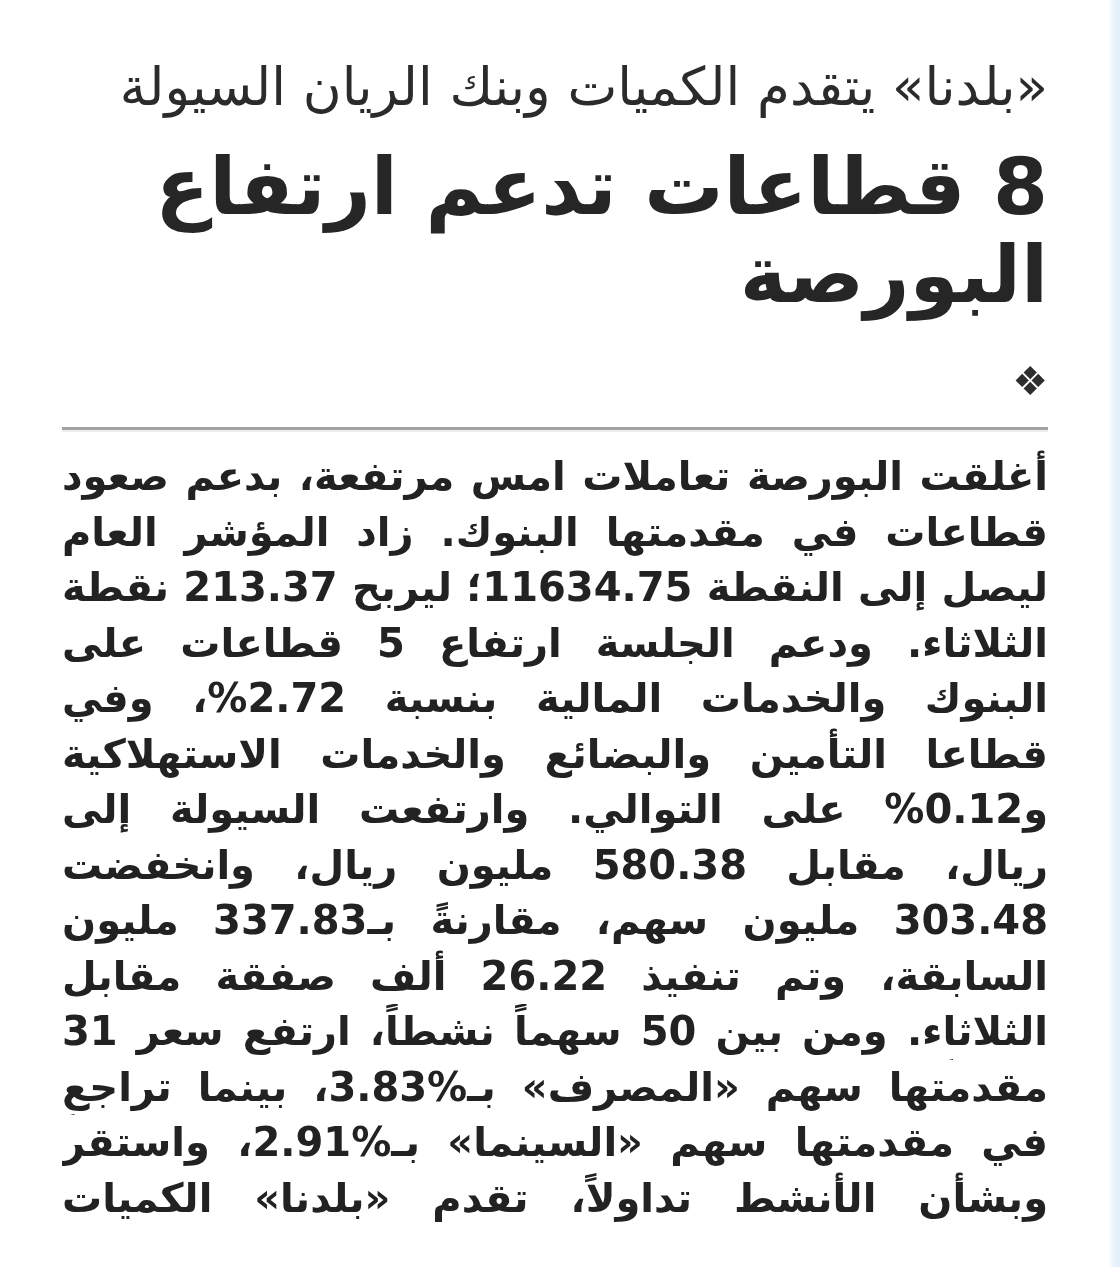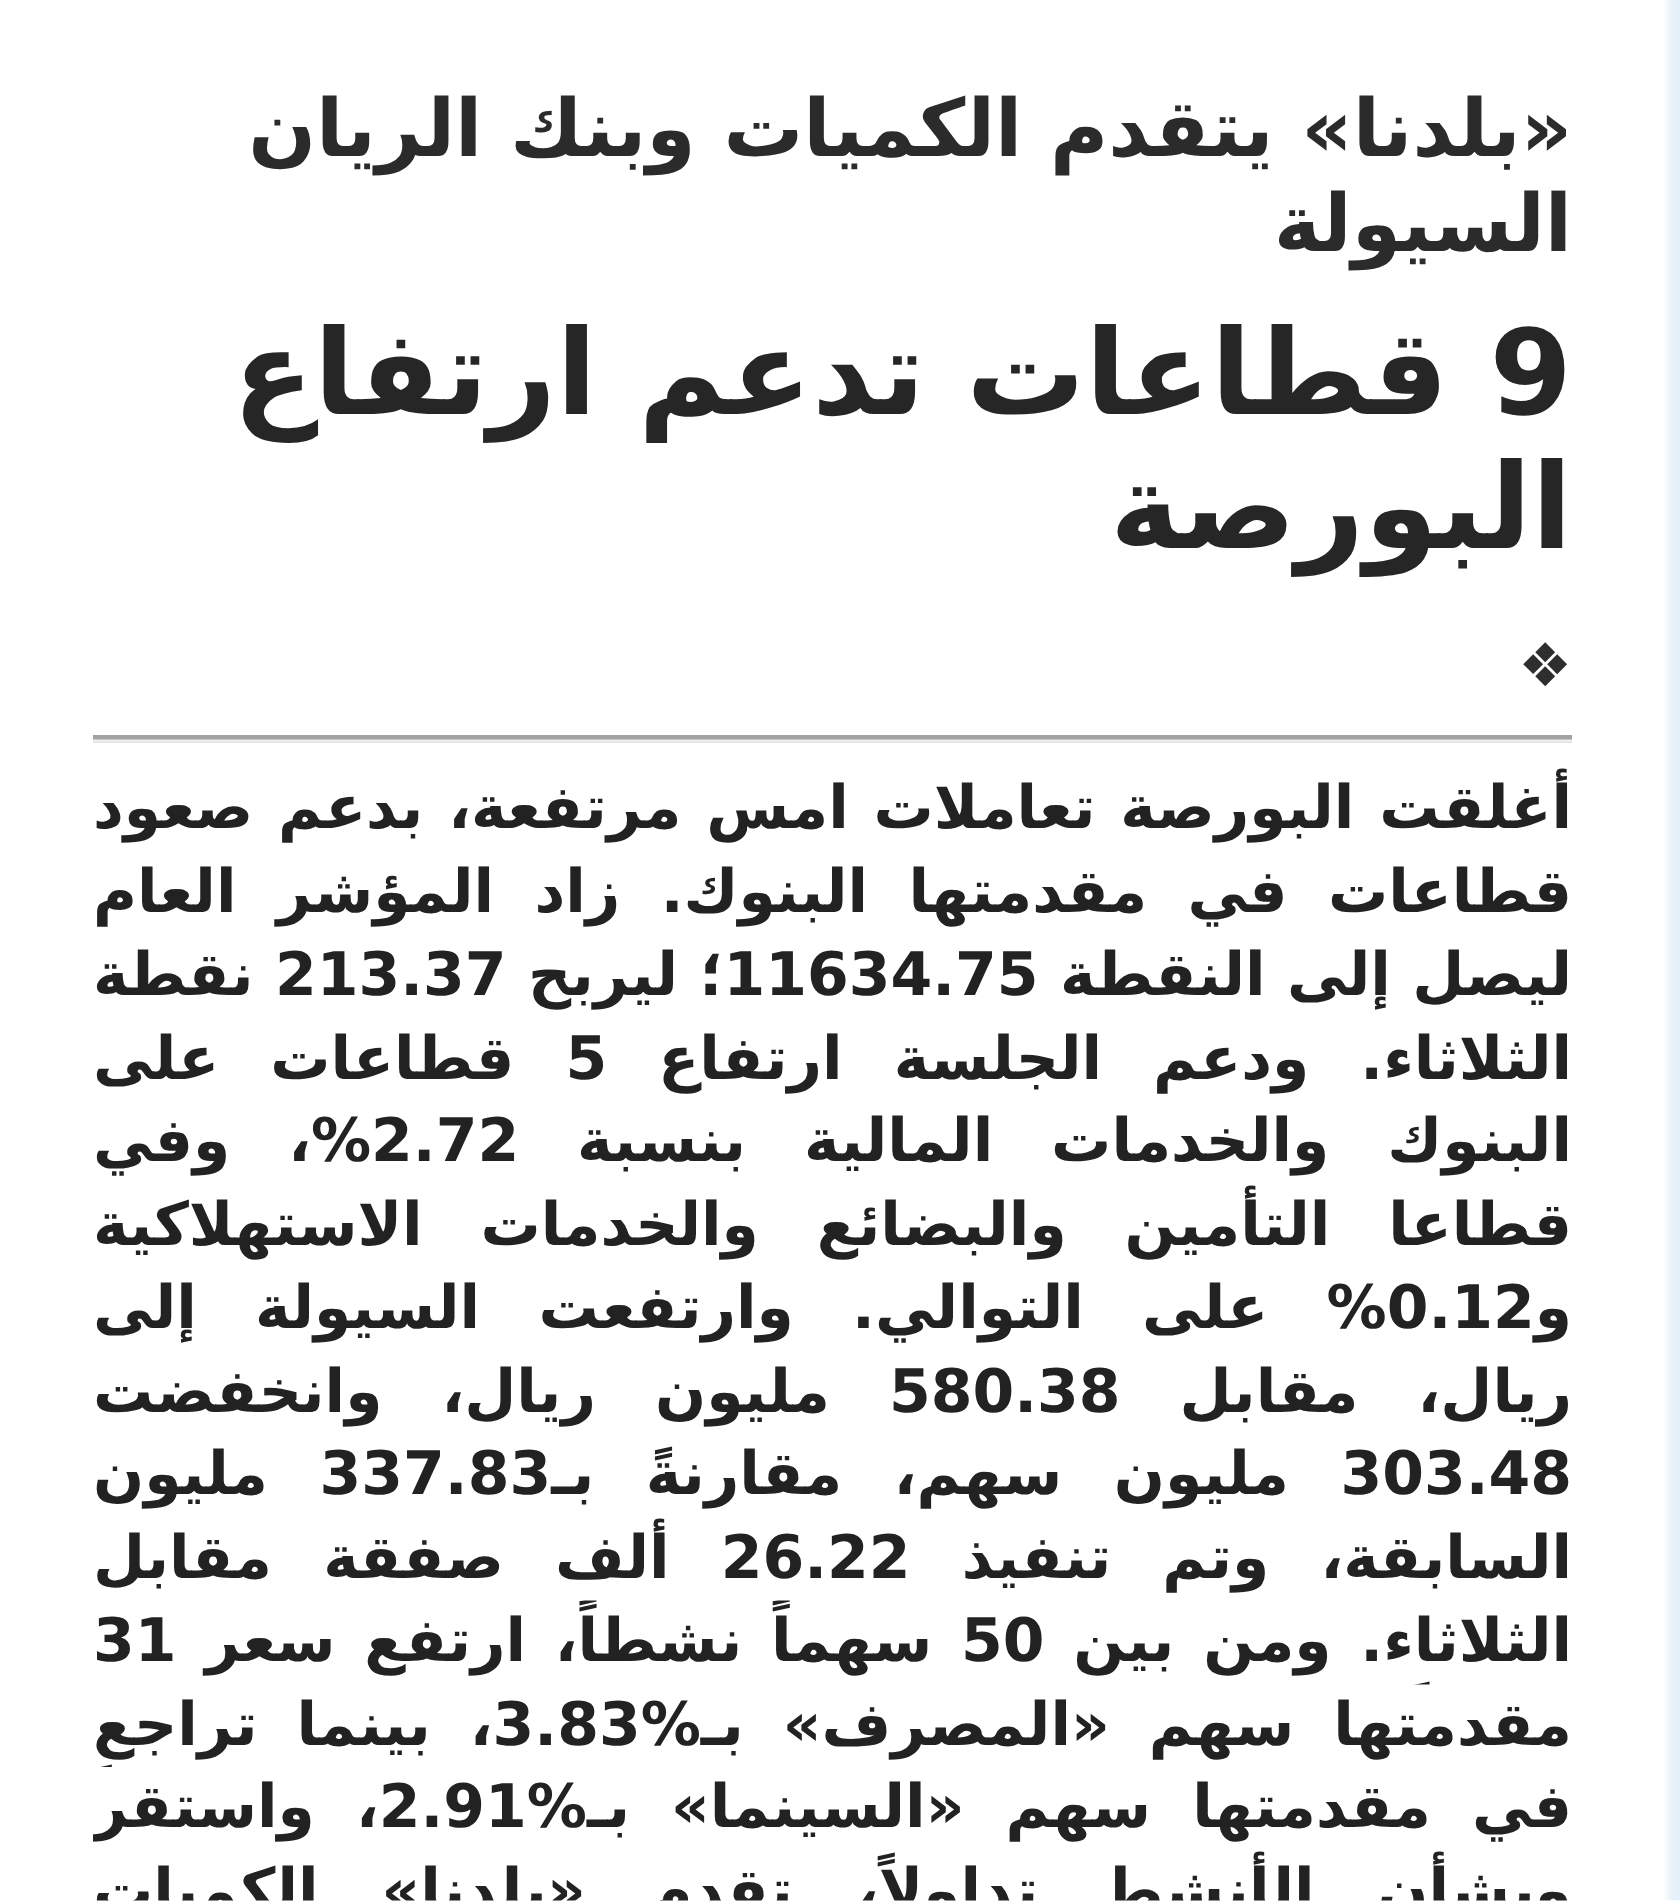--- a/index.html
+++ b/index.html
@@ -19,21 +19,21 @@
     height: 100%;
     background: linear-gradient(to right, #fdfefe 0%, #e6f1fb 55%, #e3effa 100%);
   }
   .article {
     direction: rtl;
     padding: 56px 72px 0 62px;
     color: #262626;
   }
   .kicker {
     font-size: 53px;
-    font-weight: bold;
+    font-weight: normal;
     color: #2b2b2b;
     text-align: right;
     line-height: 1.18;
     letter-spacing: -0.5px;
   }
   .main-title {
     font-size: 79px;
     font-weight: bold;
     color: #262626;
     text-align: right;
@@ -85,21 +85,21 @@
 </style>
 </head>
 <body>
 
 <div class="edge-strip"></div>
 
 <div class="article">
 
   <div class="kicker">«بلدنا» يتقدم الكميات وبنك الريان السيولة</div>
 
-  <div class="main-title">9 قطاعات تدعم ارتفاع البورصة</div>
+  <div class="main-title">8 قطاعات تدعم ارتفاع البورصة</div>
 
   <div class="byline">
     <span class="diamond">❖</span>
   </div>
 
   <div class="rule"></div>
 
   <div class="body-text">
     <div class="body-line">أغلقت البورصة تعاملات امس مرتفعة، بدعم صعود 5</div>
     <div class="body-line">قطاعات في مقدمتها البنوك. زاد المؤشر العام بنسبة 1.87%</div>

